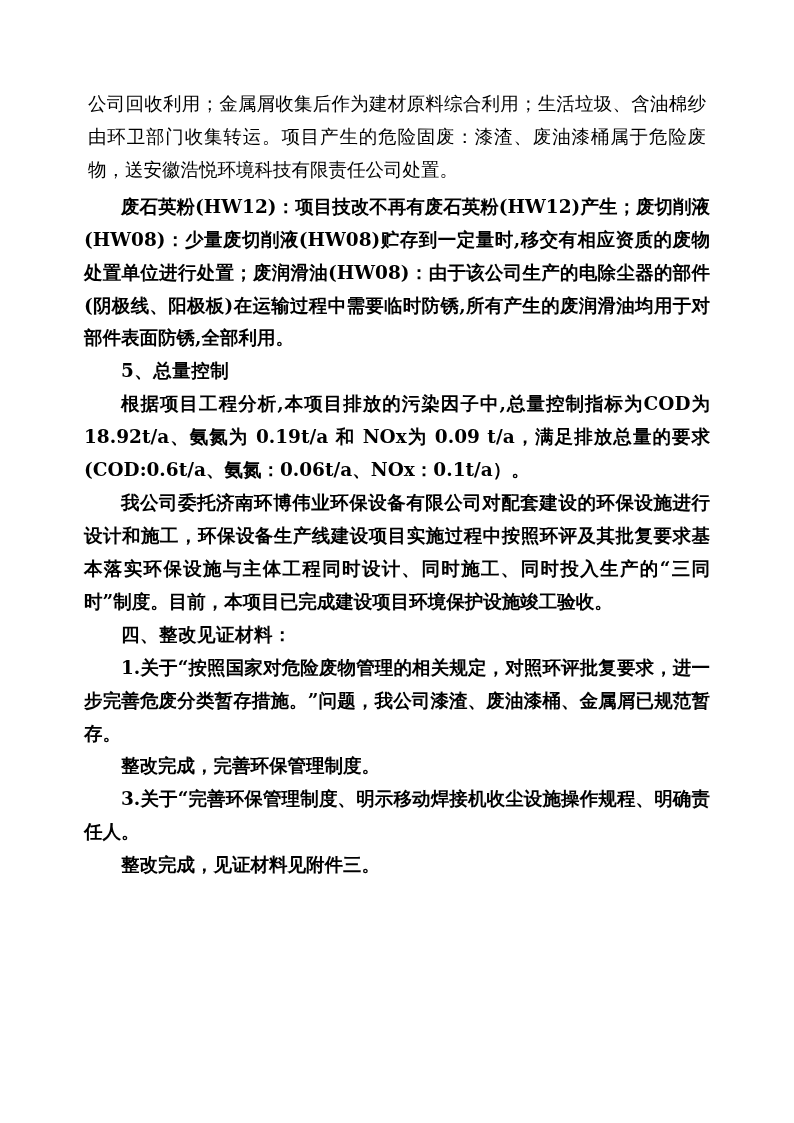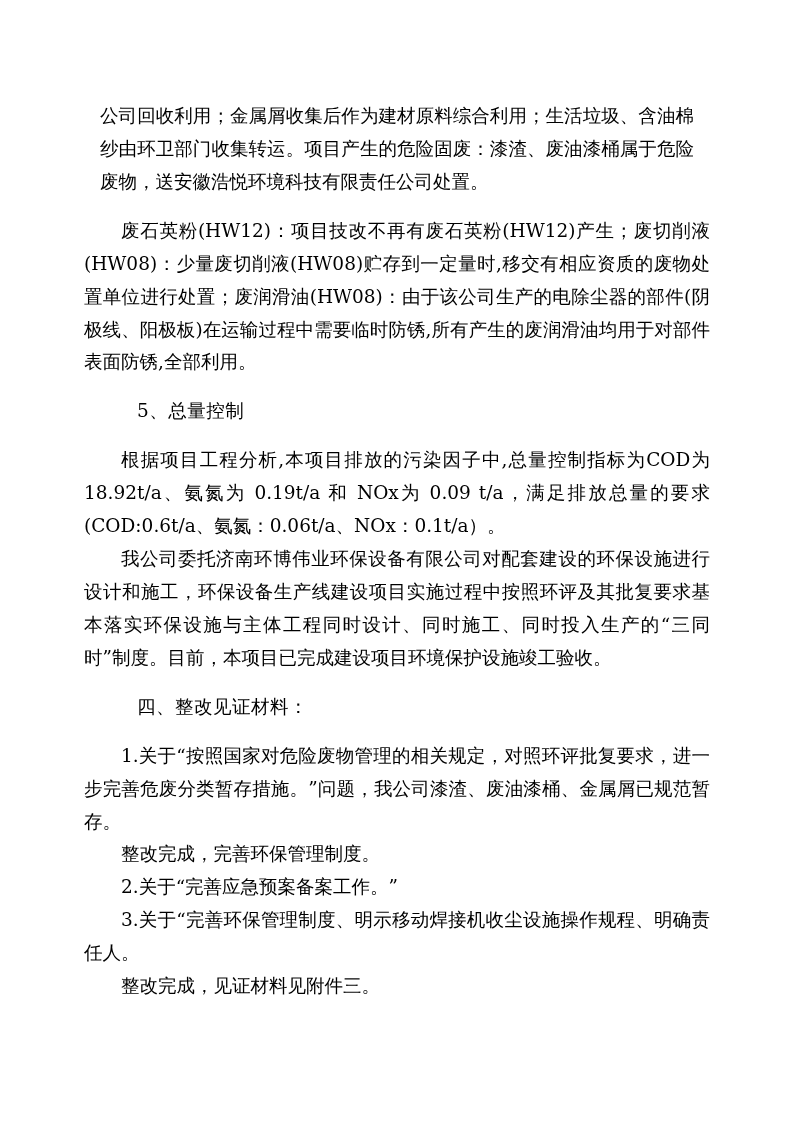--- a/index.html
+++ b/index.html
@@ -22,31 +22,32 @@
     padding: 84px 84px 60px 84px;
     background: #ffffff;
   }
   .doc-body {
     font-size: 18.5px;
     line-height: 1.78;
     text-align: justify;
     text-justify: inter-ideograph;
   }
   .para {
-    margin: 16px;
+    margin: 4px;
     text-indent: 0;
   }
   .para-indent {
     margin: 0;
     text-indent: 2em;
+    font-weight: bold;
   }
   .heading {
-    margin: 16px;
+    margin: 0;
     text-indent: 2em;
-    font-weight: normal;
+    font-weight: bold;
     letter-spacing: 0.5px;
   }
   .blank-area {
     height: 180px;
   }
 </style>
 </head>
 <body>
 
 <div class="page">
@@ -62,21 +63,20 @@
 
 
     <p class="para-indent">我公司委托济南环博伟业环保设备有限公司对配套建设的环保设施进行设计和施工，环保设备生产线建设项目实施过程中按照环评及其批复要求基本落实环保设施与主体工程同时设计、同时施工、同时投入生产的“三同时”制度。目前，本项目已完成建设项目环境保护设施竣工验收。</p>
 
     <p class="heading">四、整改见证材料：</p>
 
     <p class="para-indent">1.关于“按照国家对危险废物管理的相关规定，对照环评批复要求，进一步完善危废分类暂存措施。”问题，我公司漆渣、废油漆桶、金属屑已规范暂存。</p>
 
     <p class="para-indent">整改完成，完善环保管理制度。</p>
 
-    <p class="para-indent">2.关于“完善应急预案备案工作。”</p>
 
 
     <p class="para-indent">3.关于“完善环保管理制度、明示移动焊接机收尘设施操作规程、明确责任人。</p>
 
     <p class="para-indent">整改完成，见证材料见附件三。</p>
 
     <div class="blank-area"></div>
   </div>
 </div>
 

